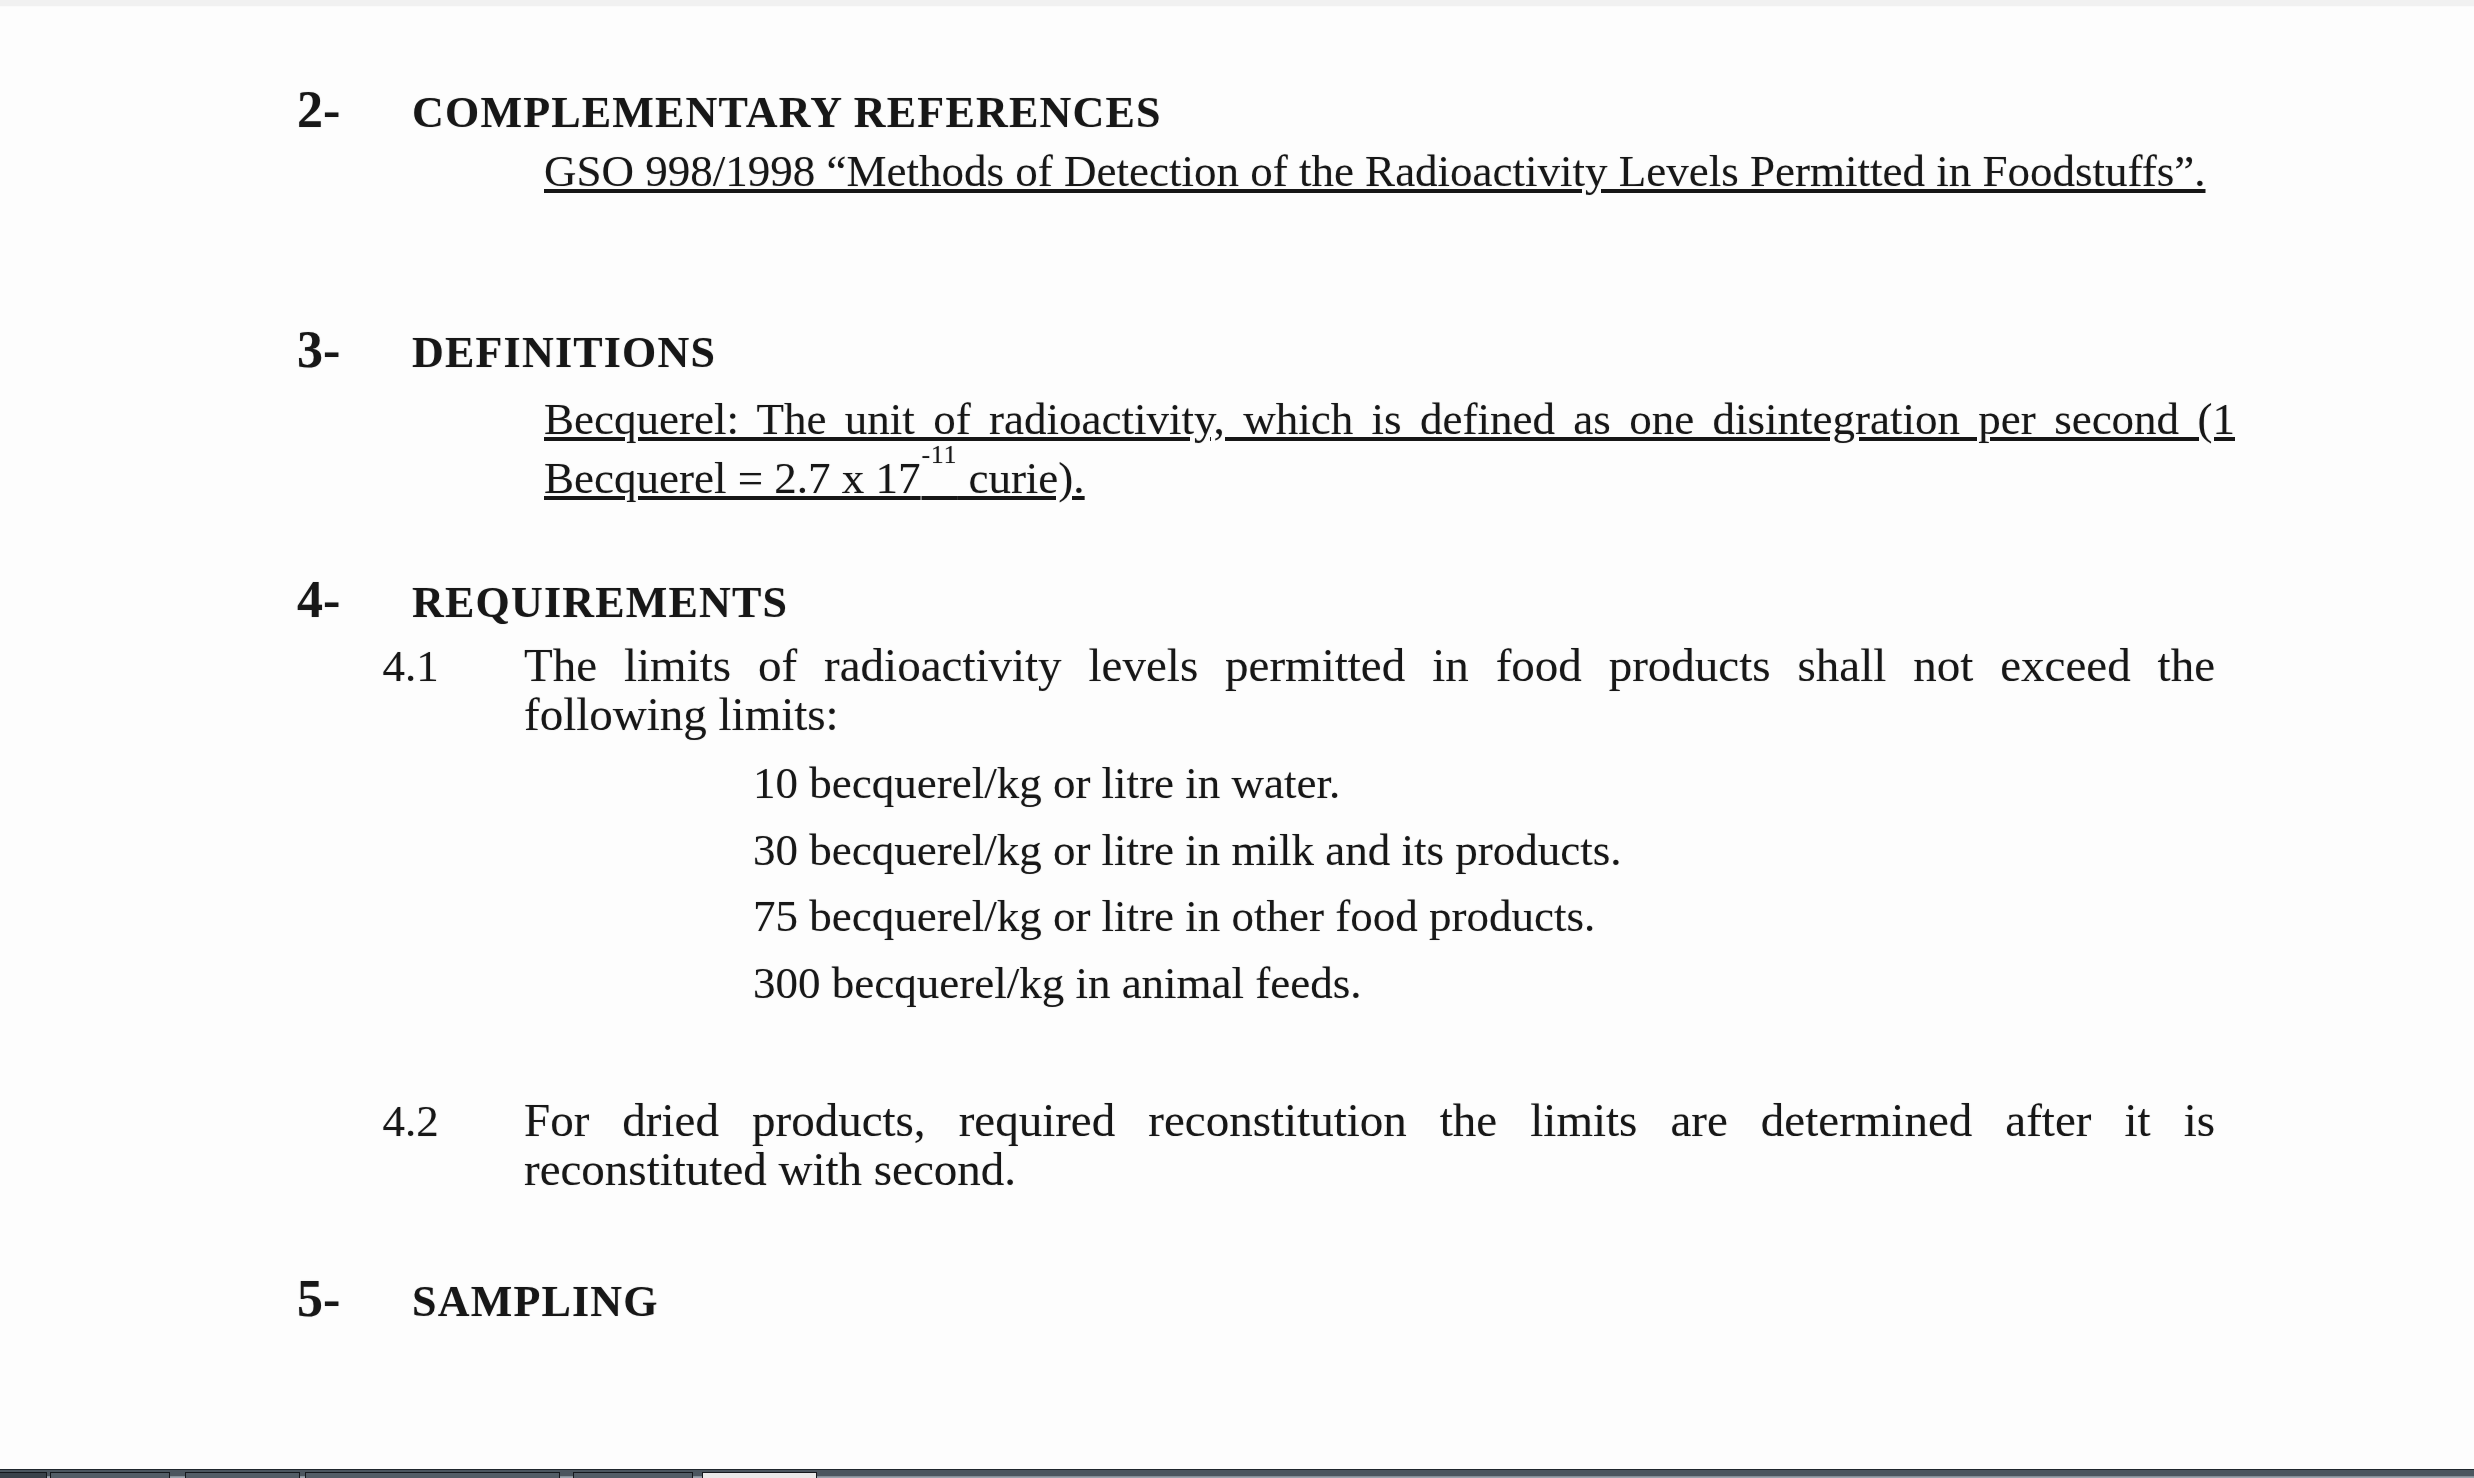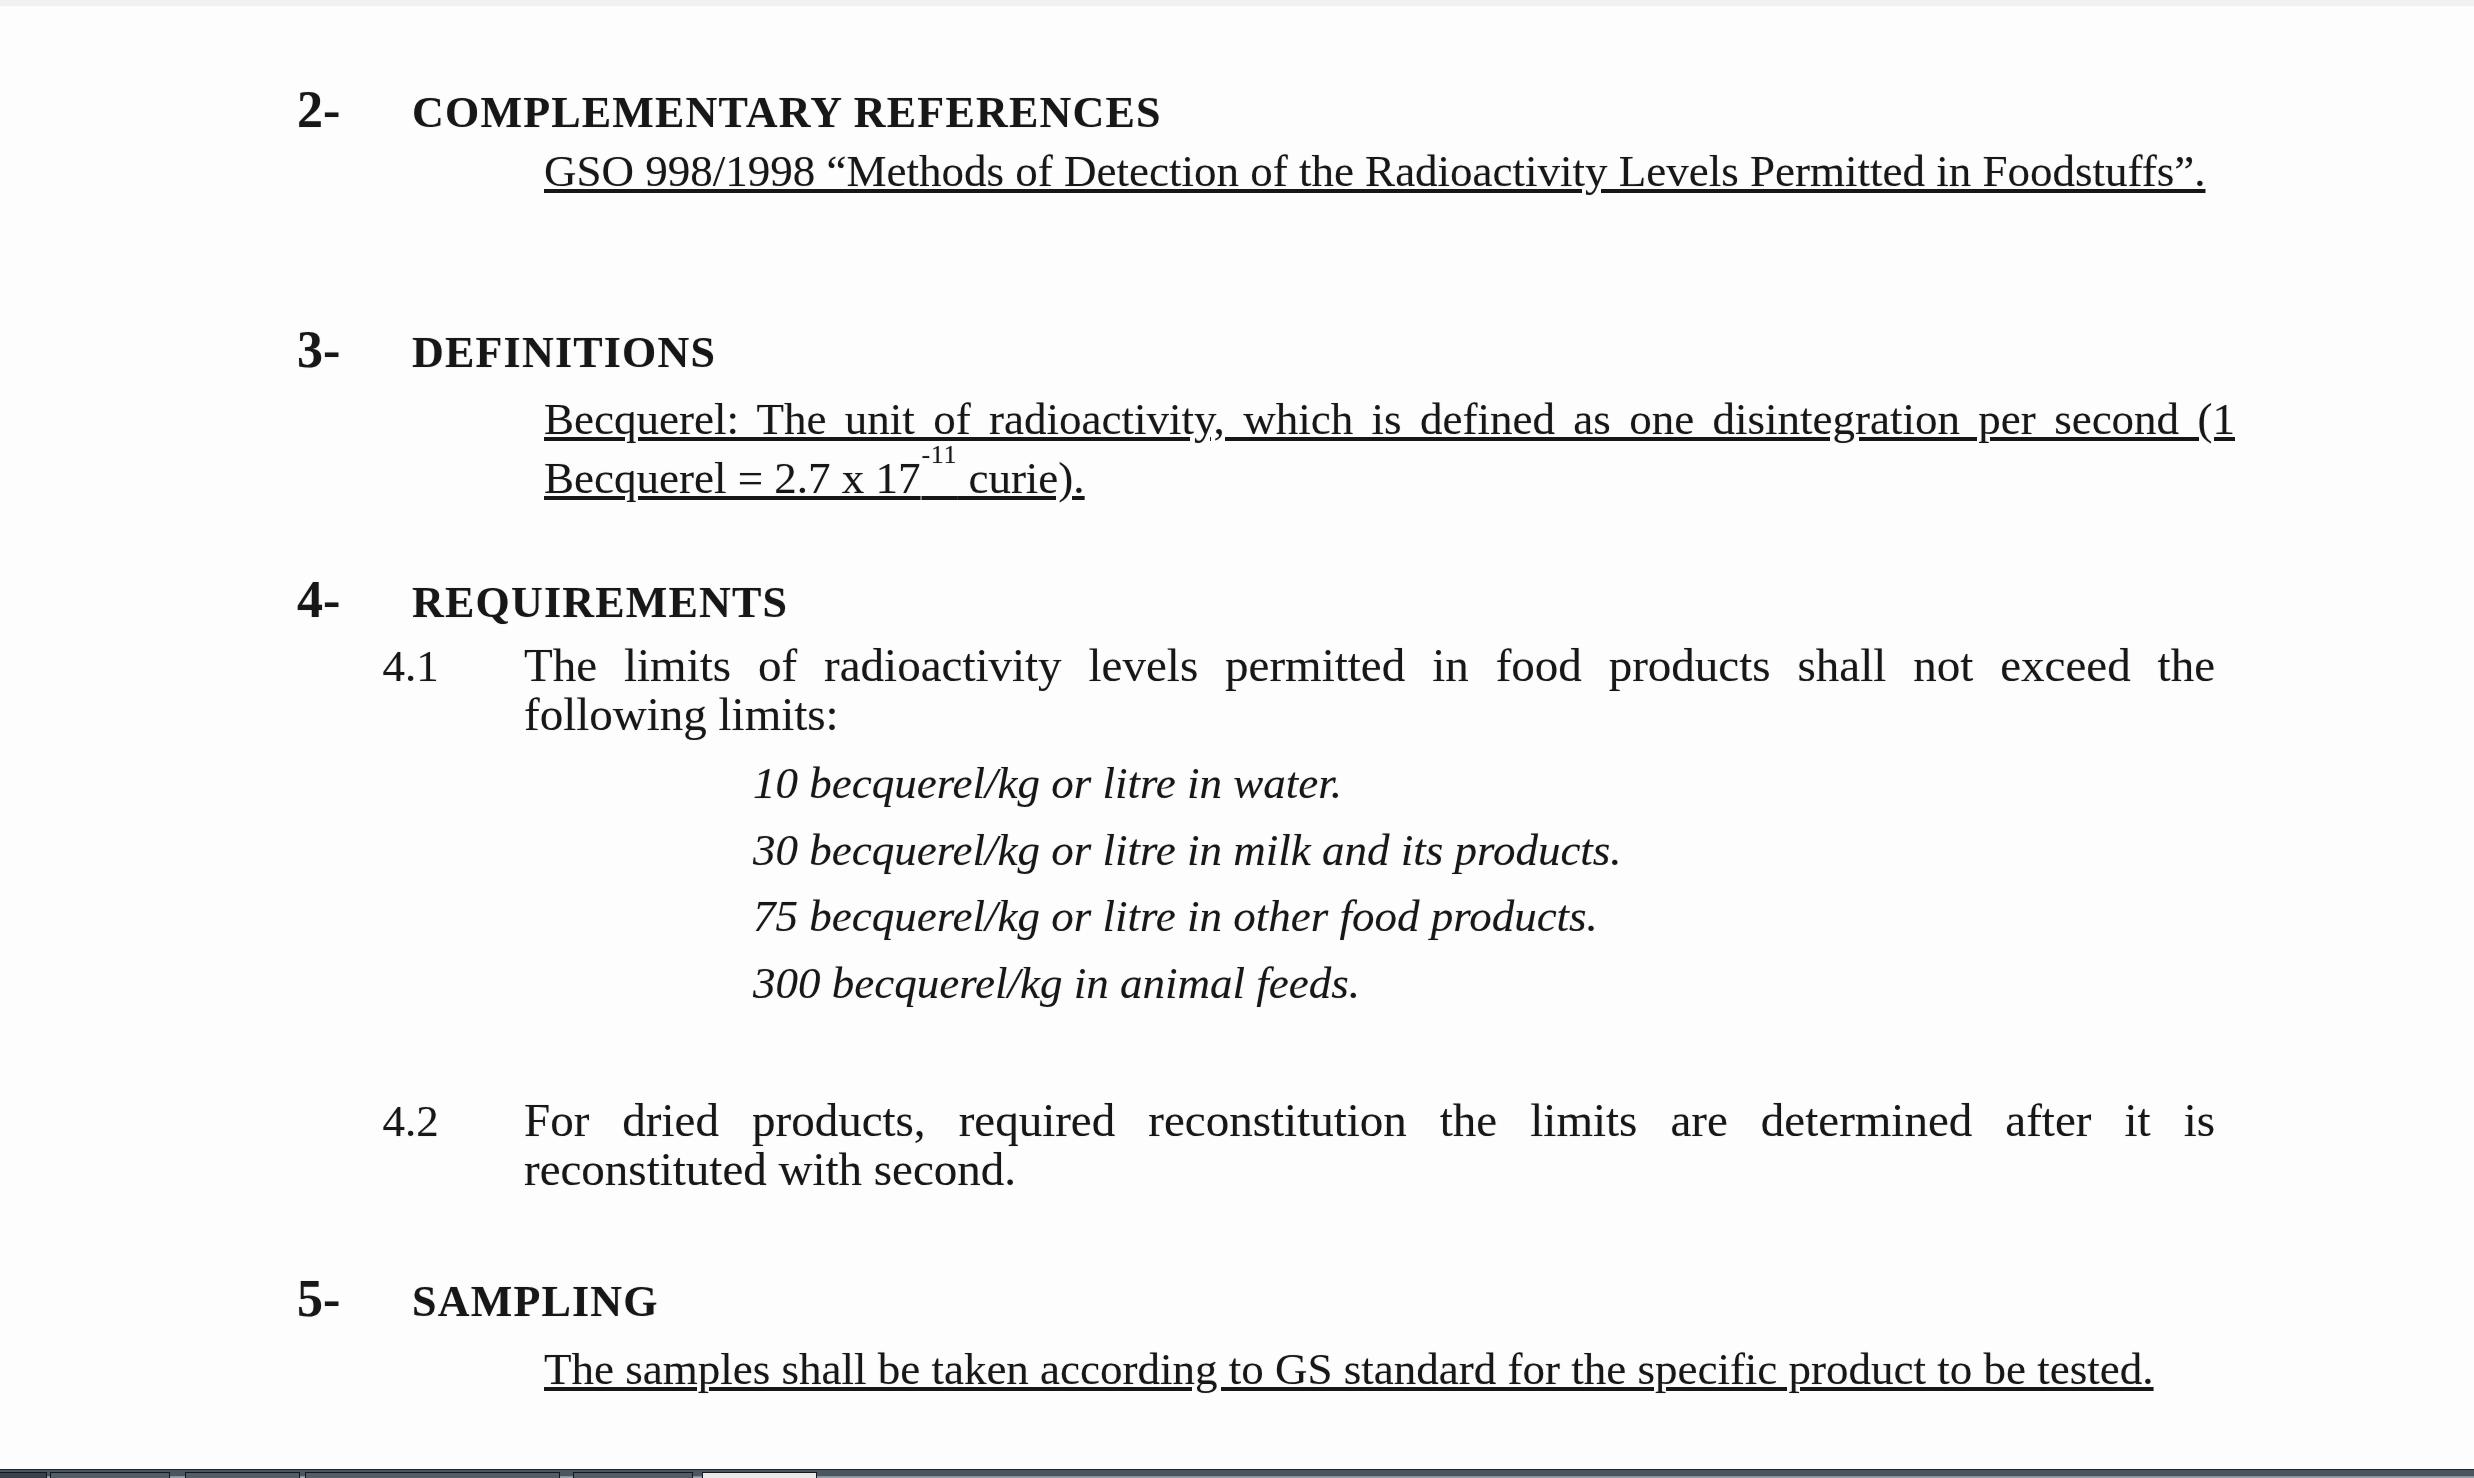--- a/index.html
+++ b/index.html
@@ -73,21 +73,20 @@
     font-size: 45px;
     line-height: 49px;
     text-align: justify;
     margin: 0;
     text-decoration: underline;
   }
   .limits {
     position: absolute;
     left: 753px;
     top: 759px;
-    font-style: italic;
   }
   .limit {
     font-size: 45px;
     line-height: 49px;
     margin: 0 0 17.6px 0;
     white-space: nowrap;
   }
   sup.exp {
     font-size: 0.58em;
     position: relative;
@@ -161,21 +160,20 @@
 
   <div class="row sub doc-text" style="top:1096px">
     <span class="num">4.2</span>
     <p class="body">For dried products, required reconstitution the limits are determined after it is reconstituted with second.</p>
   </div>
 
   <div class="row heading doc-text" style="top:1271px">
     <span class="num">5-</span>
     <span class="title">SAMPLING</span>
   </div>
-  <p class="para doc-text" style="top:1345px">The samples shall be taken according to GS standard for the specific product to be tested.</p>
 
   <div class="taskbar">
     <div class="tb-seg tb-start" style="left:0;width:47px"></div>
     <div class="tb-seg" style="left:50px;width:120px"></div>
     <div class="tb-seg" style="left:185px;width:115px"></div>
     <div class="tb-seg" style="left:305px;width:255px"></div>
     <div class="tb-seg" style="left:573px;width:120px"></div>
     <div class="tb-seg tb-white" style="left:702px;width:115px"></div>
   </div>
 

